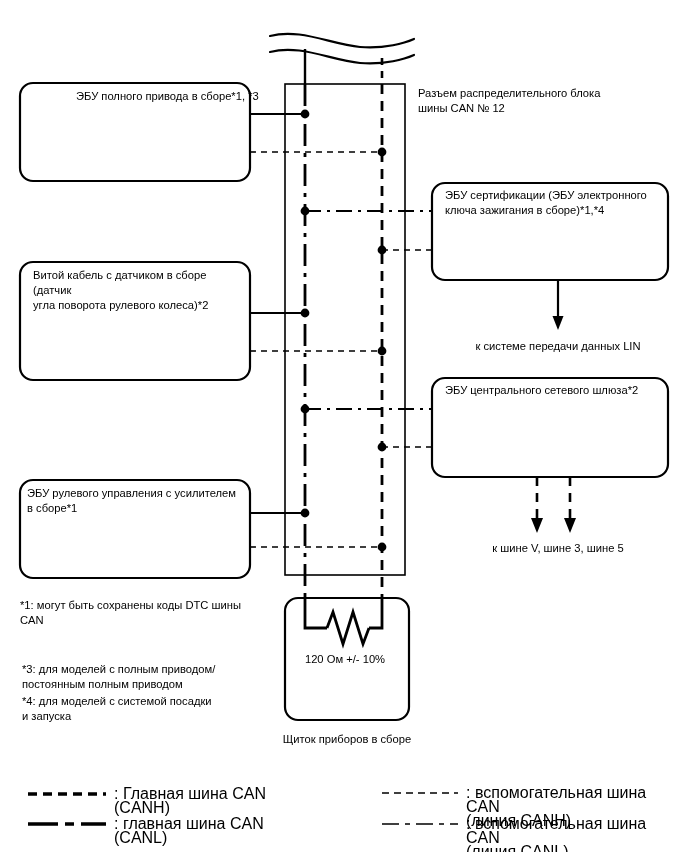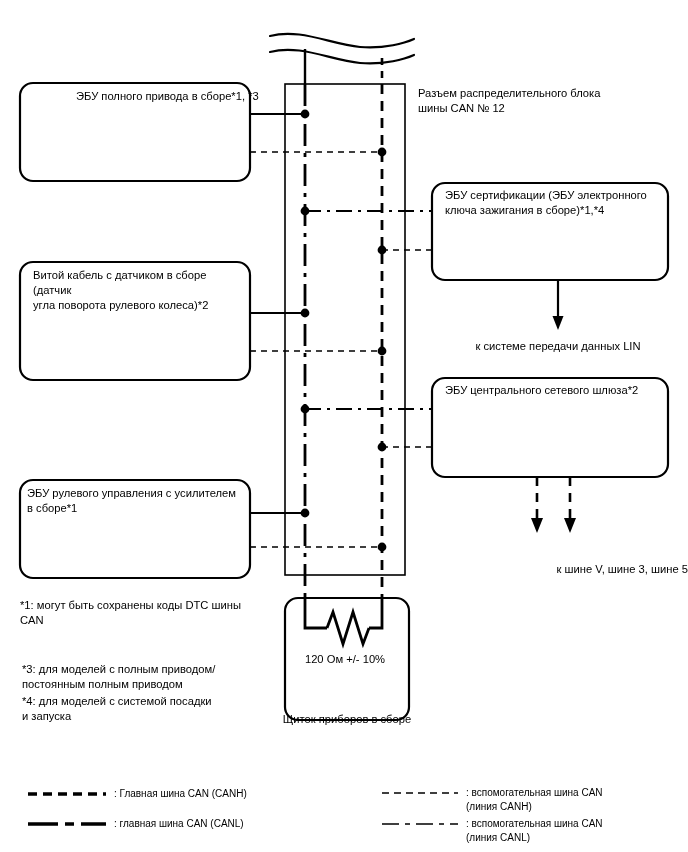--- a/index.html
+++ b/index.html
@@ -31,21 +31,21 @@
   .txt {
     position: absolute;
     font-size: 11.2px;
     line-height: 15px;
     color: #000;
     white-space: pre-line;
   }
   .txt.center { text-align: center; }
   .legend-txt {
     position: absolute;
-    font-size: 10px;
+    font-size: 16px;
     line-height: 14px;
     white-space: pre-line;
   }
 </style>
 </head>
 <body>
 
 <div id="diagram-root">
 
   <svg class="layer" viewBox="0 0 688 852">
@@ -139,25 +139,25 @@
   <div class="txt" style="left:418px; top:86px; width:260px;">Разъем распределительного блока
 шины CAN № 12</div>
 
   <div class="txt" style="left:445px; top:188px; width:220px;">ЭБУ сертификации (ЭБУ электронного
 ключа зажигания в сборе)*1,*4</div>
 
   <div class="txt" style="left:445px; top:383px; width:220px;">ЭБУ центрального сетевого шлюза*2</div>
 
   <div class="txt center" style="left:428px; top:339px; width:260px;">к системе передачи данных LIN</div>
 
-  <div class="txt center" style="left:428px; top:562px; width:260px;text-align:right;">к шине V, шине 3, шине 5</div>
+  <div class="txt center" style="left:428px; top:541px; width:260px;">к шине V, шине 3, шине 5</div>
 
   <div class="txt center" style="left:285px; top:652px; width:120px;">120 Ом +/- 10%</div>
 
-  <div class="txt center" style="left:256px; top:712px; width:182px;">Щиток приборов в сборе</div>
+  <div class="txt center" style="left:256px; top:732px; width:182px;">Щиток приборов в сборе</div>
 
   <div class="txt" style="left:20px; top:598px; width:240px;">*1: могут быть сохранены коды DTC шины
 CAN</div>
   <div class="txt" style="left:22px; top:662px; width:240px;">*3: для моделей с полным приводом/
 постоянным полным приводом</div>
   <div class="txt" style="left:22px; top:694px; width:240px;">*4: для моделей с системой посадки
 и запуска</div>
 
   <div class="legend-txt" style="left:114px; top:787px; width:200px;">: Главная шина CAN (CANH)</div>
   <div class="legend-txt" style="left:114px; top:817px; width:200px;">: главная шина CAN (CANL)</div>

